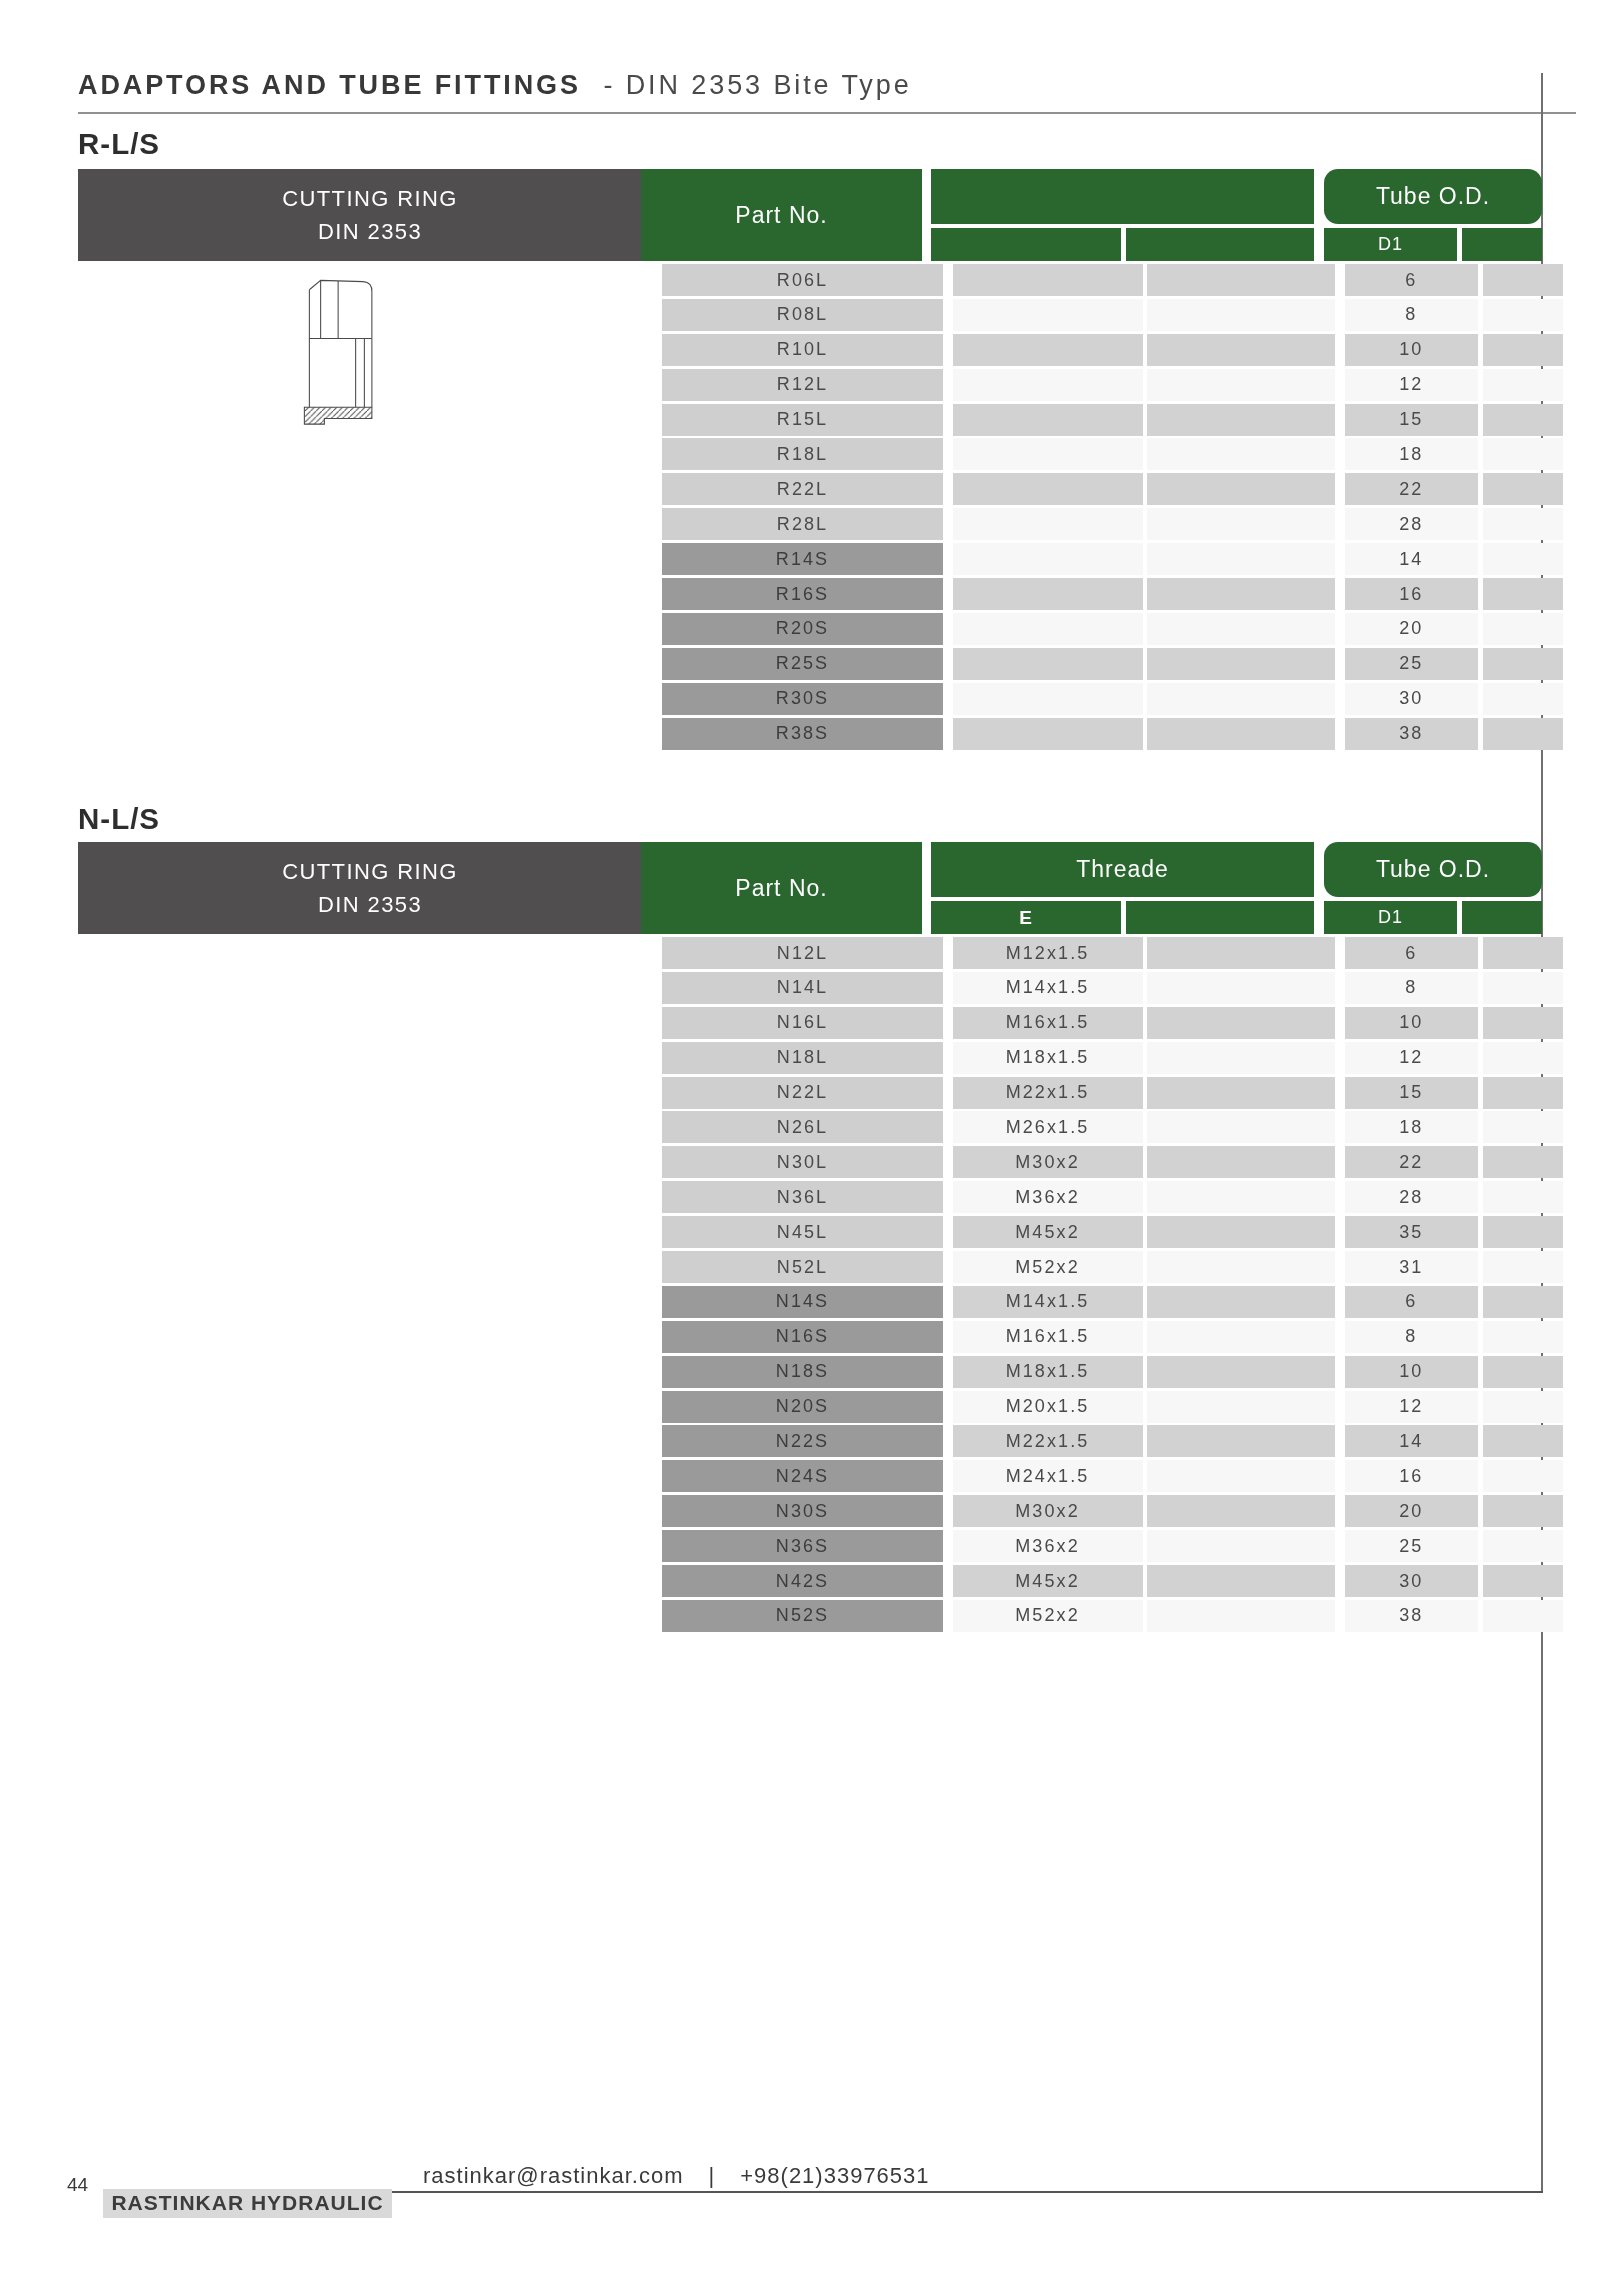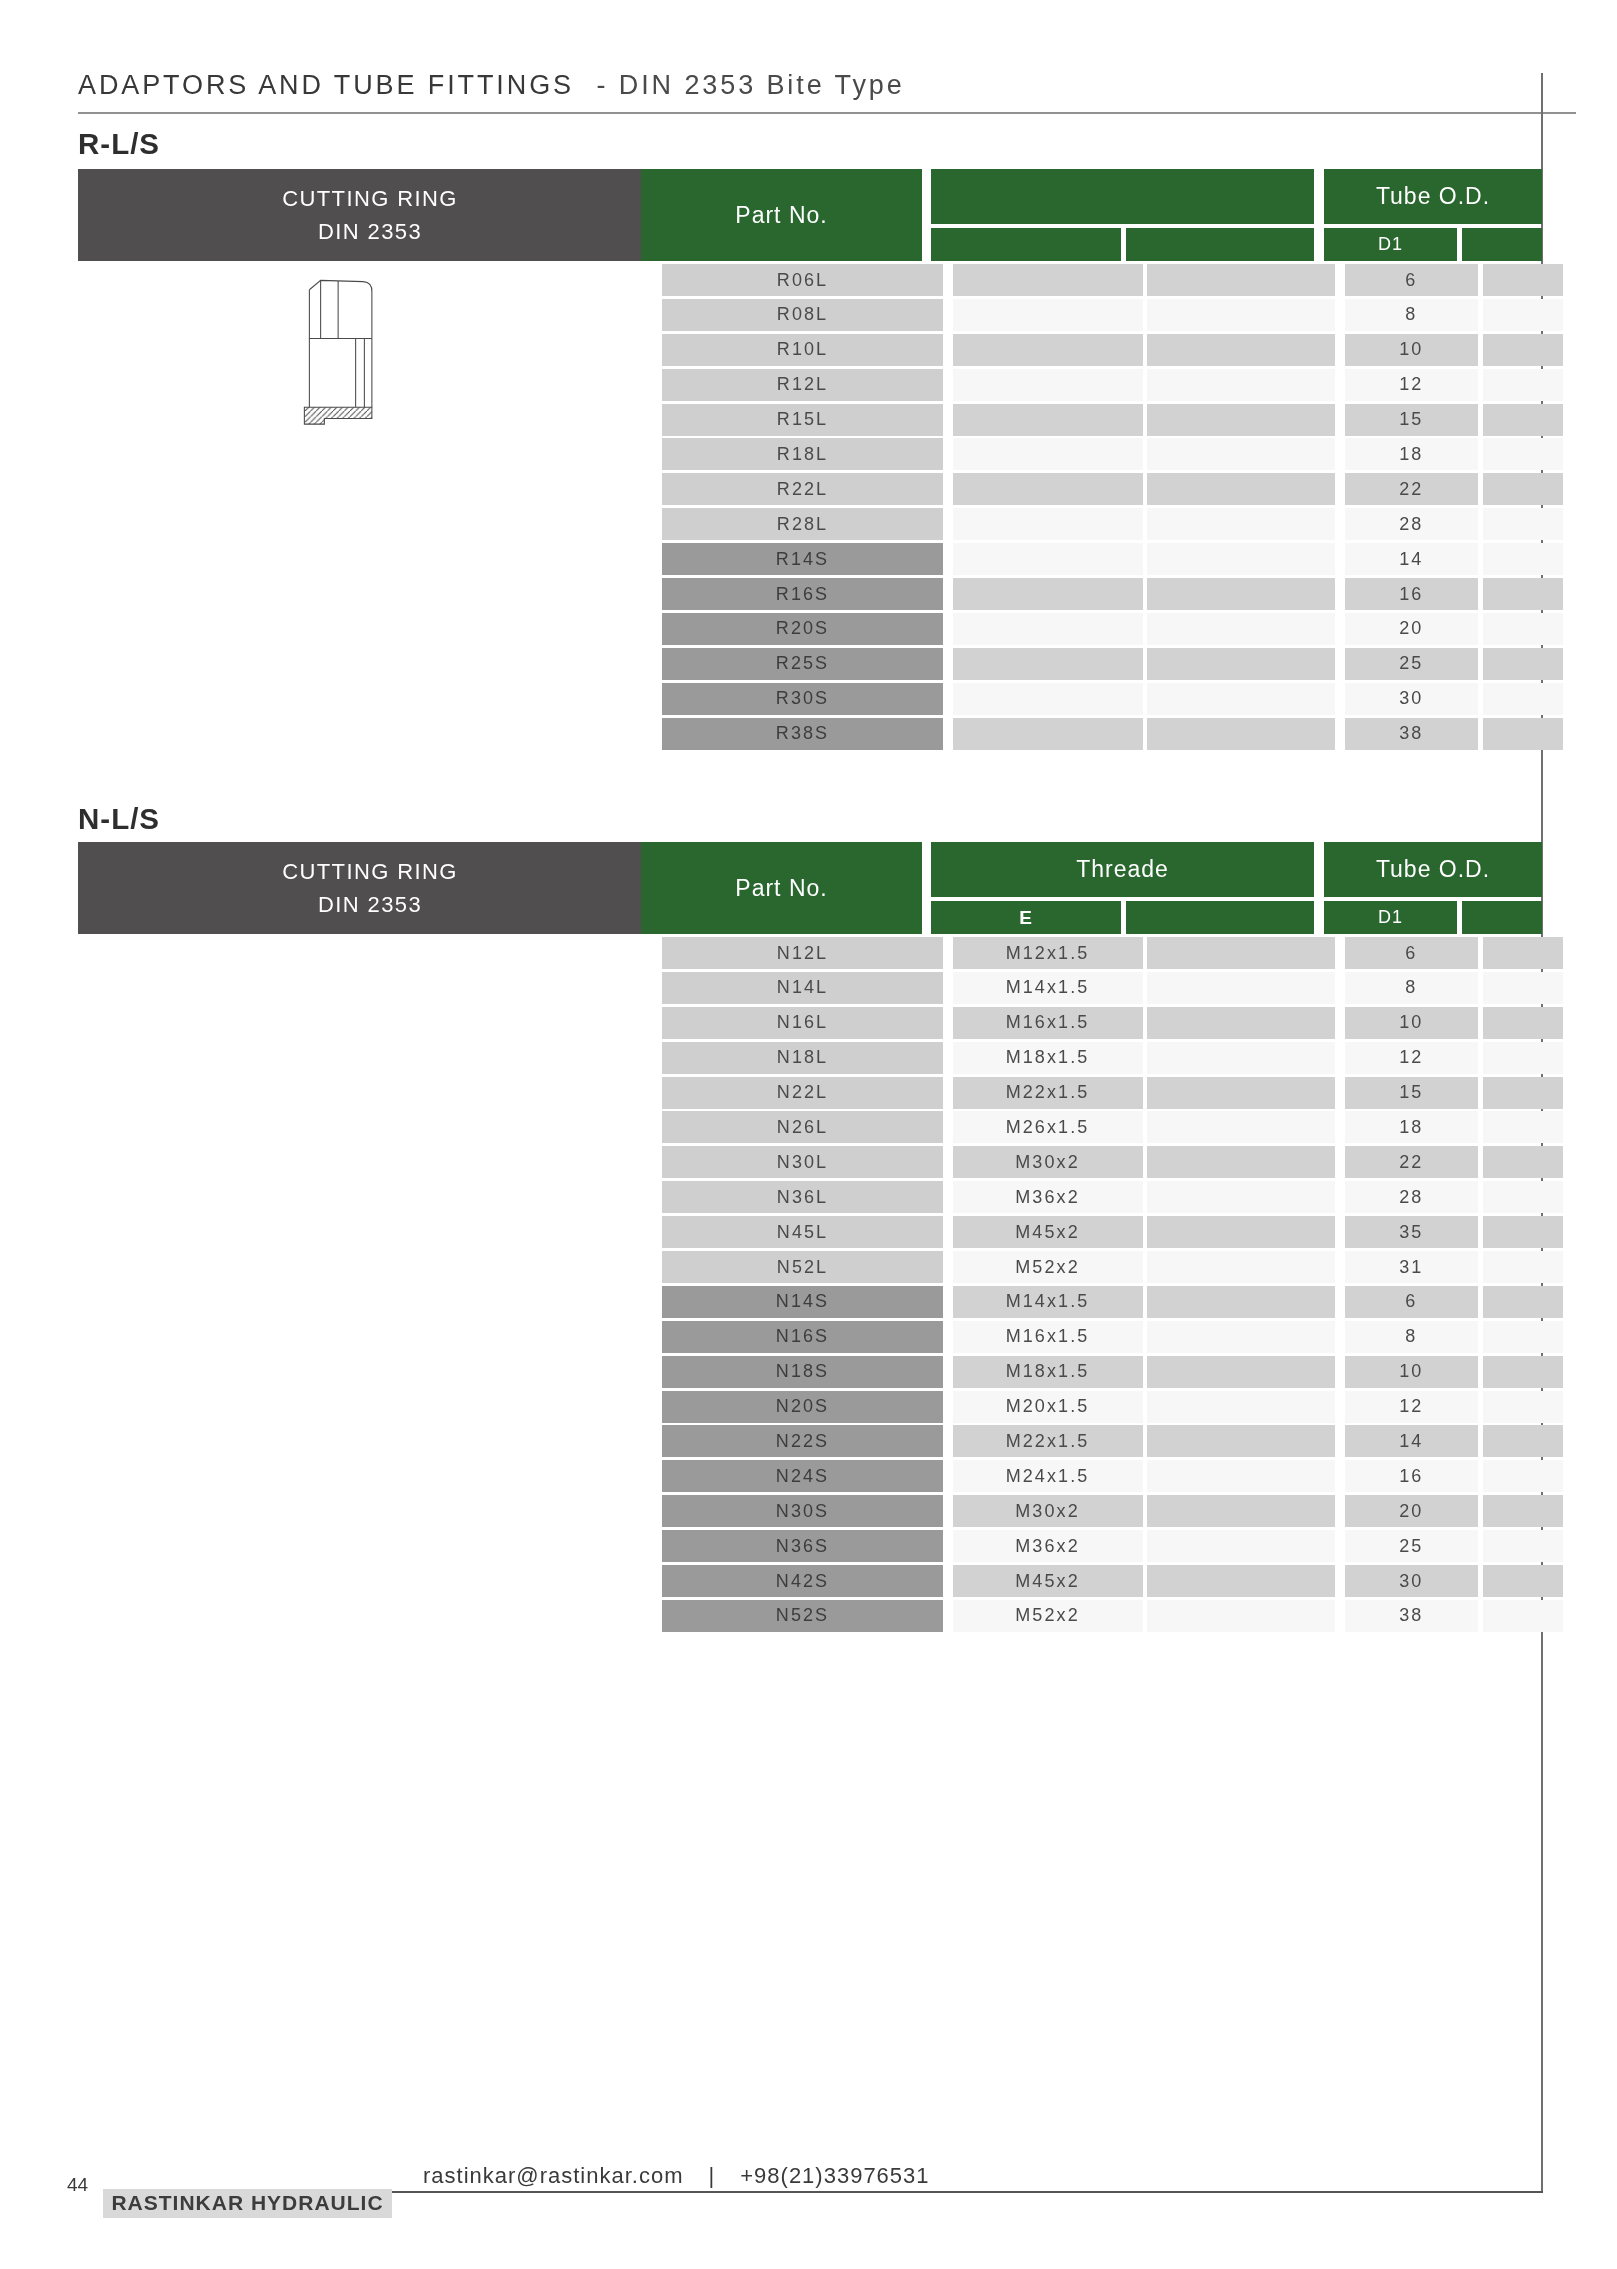--- a/index.html
+++ b/index.html
@@ -4,21 +4,21 @@
 <style>
   html,body{margin:0;padding:0;background:#ffffff;}
   .page{
     position:relative;width:1618px;height:2269px;background:#ffffff;
     font-family:"Liberation Sans",sans-serif;overflow:hidden;
   }
   .abs{position:absolute;}
 
   
   .main-title{left:78px;top:70px;white-space:nowrap;font-size:27px;color:#3b3b3b;}
-  .main-title .t-bold{font-weight:normal;letter-spacing:2.9px;color:#383838;}
+  .main-title .t-bold{font-weight:bold;letter-spacing:2.9px;color:#383838;}
   .main-title .t-rest{font-weight:400;letter-spacing:2.9px;color:#4a4a4a;margin-left:15px;}
   .title-underline{left:78px;top:112px;width:1498px;height:1.9px;background:#919191;}
   .vrule{left:1541px;top:73px;width:1.9px;height:2120px;background:#707070;}
 
   
   .section-title{left:78px;font-size:29.5px;font-weight:bold;color:#2e2e2e;letter-spacing:1px;}
   .st-r{top:127px;}
   .st-n{top:802px;}
 
   
@@ -35,21 +35,21 @@
 
   
   .thead{width:901px;height:73px;}
   .th-r{left:641px;top:169px;}
   .th-n{left:641px;top:842px;}
   .green{background:#2a672f;color:#ffffff;display:flex;align-items:center;justify-content:center;letter-spacing:1px;}
   .h-part {left:0;   top:0;   width:281px;height:92px;font-size:23px;}
   .h-th-top{left:290px;top:0;  width:383px;height:55px;font-size:23px;}
   .h-th-s1{left:290px;top:59px;width:190px;height:33px;font-size:19px;font-weight:bold;}
   .h-th-s2{left:485px;top:59px;width:188px;height:33px;}
-  .h-tu-top{left:683px;top:0;  width:218px;height:55px;font-size:23px;}
+  .h-tu-top{left:683px;top:0;  width:218px;height:55px;font-size:23px;border-radius:14px;}
   .h-tu-s1{left:683px;top:59px;width:133px;height:33px;font-size:18px;}
   .h-tu-s2{left:821px;top:59px;width:80px;height:33px;}
 
   
   .rows{width:901px;padding-left:21px;}
   .rows-r{left:641px;top:264px;}
   .rows-n{left:641px;top:937px;}
   .row{display:flex;height:32px;margin-bottom:2.9px;}
   .cell{
     display:flex;align-items:center;justify-content:center;

